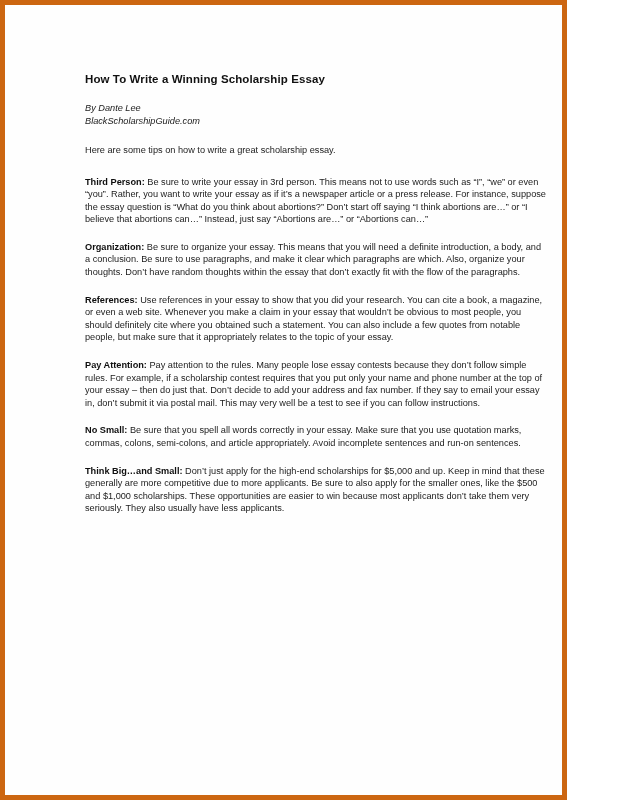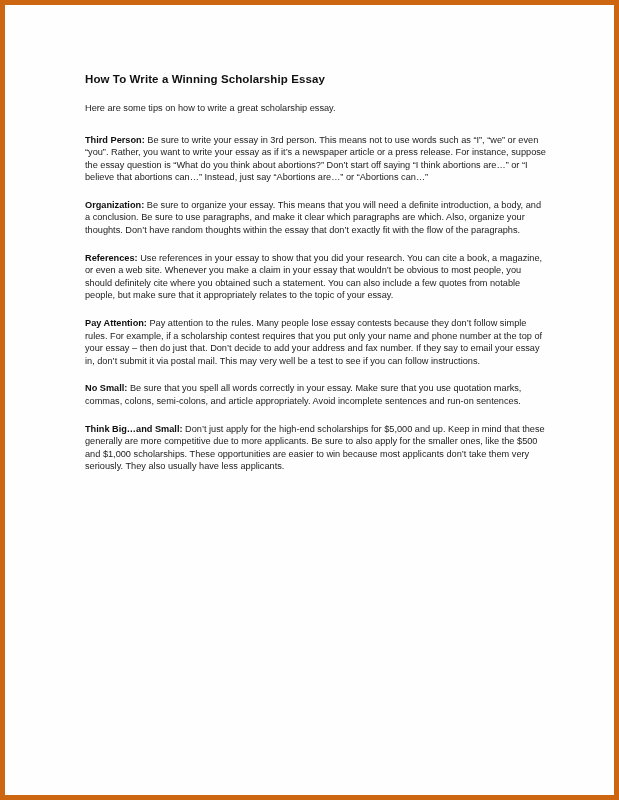--- a/index.html
+++ b/index.html
@@ -11,21 +11,21 @@
     width: 619px;
     height: 800px;
     font-family: "Liberation Sans", sans-serif;
     -webkit-font-smoothing: antialiased;
   }
 
   
   .page-frame {
     position: relative;
     box-sizing: border-box;
-    width: 619px;
+    width: 567px;
     height: 800px;
     border: 5px solid #cc6611;
     background: #ffffff;
     overflow: hidden;
   }
 
   
   .sheet {
     position: absolute;
     left: 0;
@@ -82,20 +82,24 @@
 </style>
 </head>
 <body>
 
 <div class="page-frame">
   <div class="sheet">
     <div class="doc-body">
 
       <h1 class="doc-title">How To Write a Winning Scholarship Essay</h1>
 
+      <div class="byline">
+        <div>By Dante Lee</div>
+        <div>BlackScholarshipGuide.com</div>
+      </div>
 
       <p class="intro">Here are some tips on how to write a great scholarship essay.</p>
 
       <p class="tip">
         <span class="tip-label">Third Person:</span><span> Be sure to write your essay in 3rd person. This means not to use words such as “I”, “we” or even “you”. Rather, you want to write your essay as if it’s a newspaper article or a press release. For instance, suppose the essay question is “What do you think about abortions?” Don’t start off saying “I think abortions are…” or “I believe that abortions can…” Instead, just say “Abortions are…” or “Abortions can…”</span>
       </p>
 
       <p class="tip">
         <span class="tip-label">Organization:</span><span> Be sure to organize your essay. This means that you will need a definite introduction, a body, and a conclusion. Be sure to use paragraphs, and make it clear which paragraphs are which. Also, organize your thoughts. Don’t have random thoughts within the essay that don’t exactly fit with the flow of the paragraphs.</span>
       </p>

